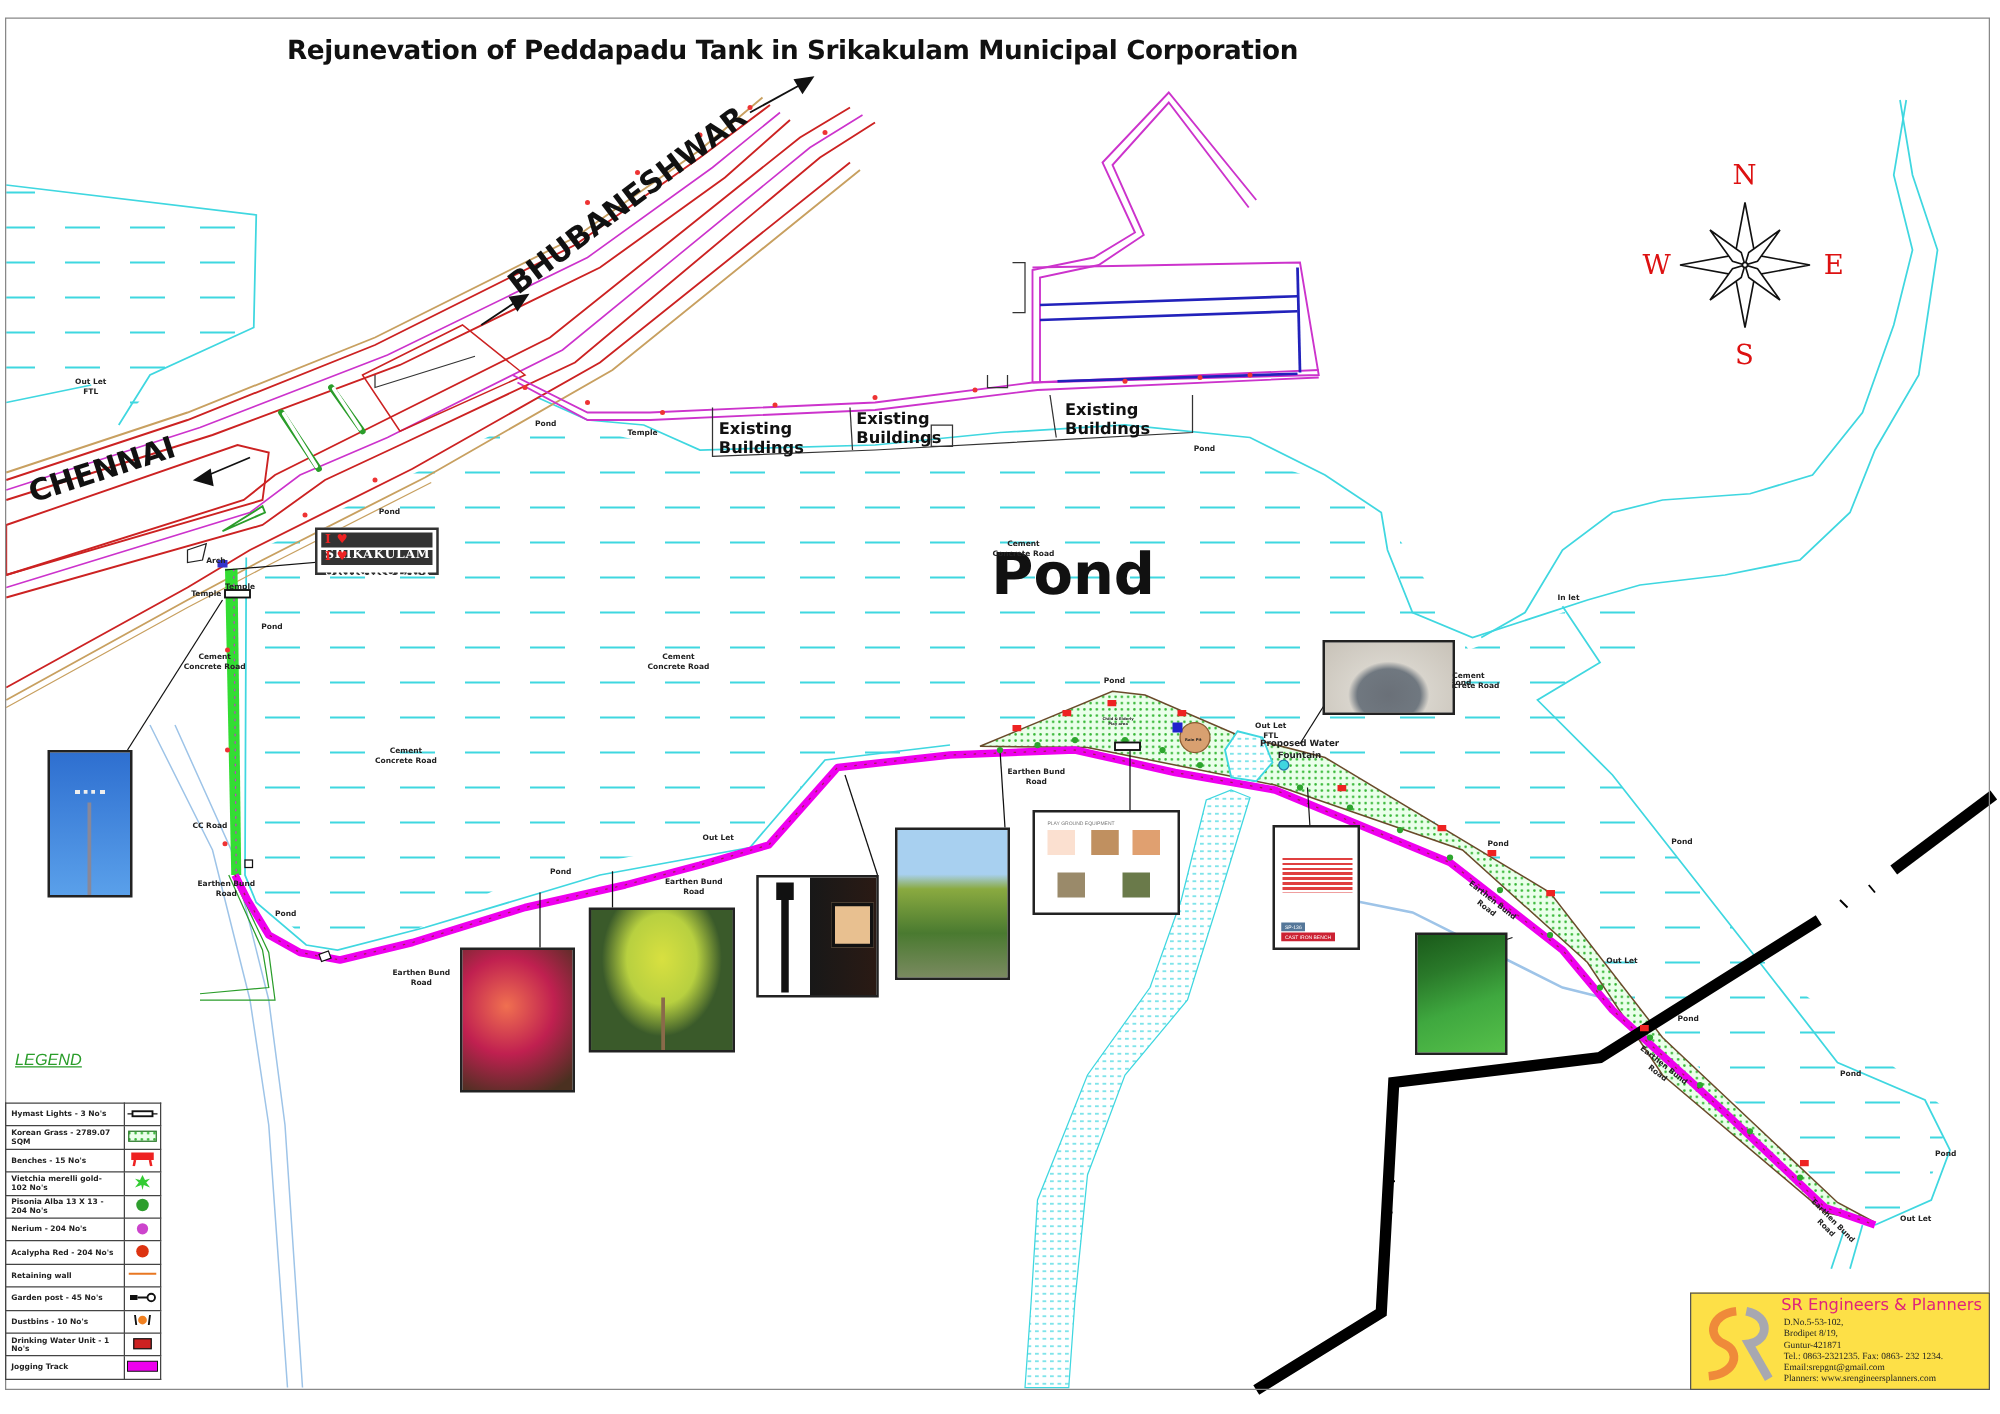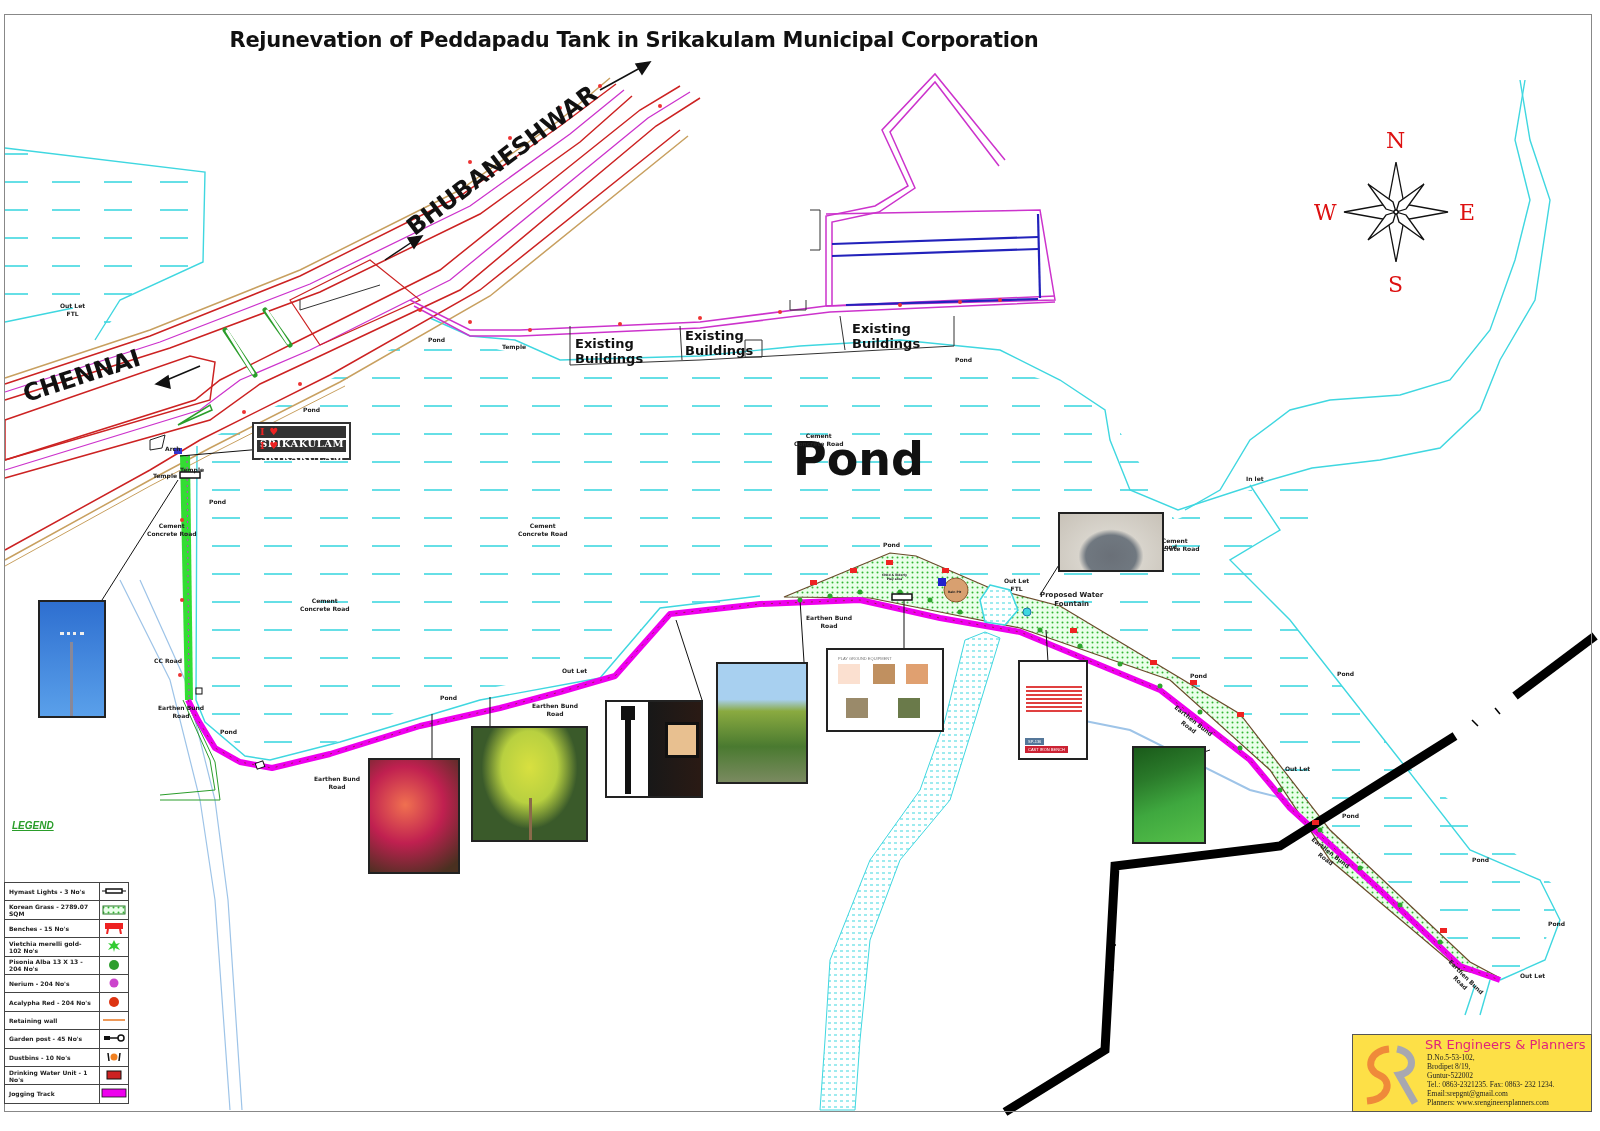--- a/index.html
+++ b/index.html
@@ -5,21 +5,21 @@
   html,body{margin:0;padding:0;background:#fff;}
   body{width:1600px;height:1131px;position:relative;overflow:hidden;font-family:"Liberation Sans",sans-serif;}
   #map{position:absolute;left:0;top:0;width:1600px;height:1131px;}
   .frame{position:absolute;left:4px;top:14px;width:1588px;height:1098px;border:1px solid #888;box-sizing:border-box;pointer-events:none;}
   .title{position:absolute;left:0;width:1268px;top:28px;text-align:center;font-weight:bold;font-size:21px;color:#111;font-family:"DejaVu Sans",sans-serif;letter-spacing:-0.3px;}
   .lbl{position:absolute;font-size:6px;color:#222;font-weight:bold;text-align:center;line-height:8px;white-space:nowrap;font-family:"DejaVu Sans",sans-serif;}
   .bldg{position:absolute;font-size:13px;font-weight:bold;color:#111;line-height:15px;font-family:"DejaVu Sans",sans-serif;}
   .bigpond{position:absolute;left:793px;top:432px;font-size:46px;font-weight:bold;color:#111;font-family:"DejaVu Sans",sans-serif;}
   .compass-l{position:absolute;font-family:"DejaVu Serif",serif;color:#d11;font-size:22px;}
   .photo{position:absolute;border:2px solid #222;box-sizing:border-box;overflow:hidden;}
-  .legend-title{position:absolute;left:12px;top:820px;font-size:10px;font-style:italic;font-weight:bold;color:#2a9d2a;text-decoration:underline;}
+  .legend-title{position:absolute;left:12px;top:840px;font-size:13px;font-style:italic;font-weight:normal;color:#2a9d2a;text-decoration:underline;}
   table.legend{position:absolute;left:4px;top:882px;border-collapse:collapse;width:125px;}
   table.legend td{border:1px solid #444;font-size:6px;height:17.4px;padding:0 4px;color:#222;font-weight:bold;font-family:"DejaVu Sans",sans-serif;}
   table.legend td.sym{width:28px;text-align:center;padding:0;}
   .company{position:absolute;left:1352px;top:1034px;width:240px;height:78px;border:1px solid #555;box-sizing:border-box;background:#fde047;}
   .company .name{position:absolute;left:72px;top:2px;font-size:13px;color:#e0237a;font-family:"DejaVu Sans",sans-serif;white-space:nowrap;}
   .company .addr{position:absolute;left:74px;top:18px;font-size:7.5px;line-height:9px;color:#222;font-family:"Liberation Serif",serif;white-space:nowrap;}
   .logo{position:absolute;left:6px;top:8px;width:60px;height:64px;}
   .signbox{position:absolute;left:252px;top:422px;width:95px;height:34px;border:2px solid #333;background:#fff;}
   .sign{margin:2px 3px;height:12px;background:#333;color:#fff;font-size:10px;font-weight:bold;font-family:"DejaVu Serif",serif;line-height:12px;padding-left:3px;letter-spacing:0.5px;}
   .sign .heart{color:#e22;}
@@ -312,21 +312,21 @@
 <div class="lbl" style="left:1305px;top:848px;white-space:pre;transform:rotate(38deg);">Earthen Bund
 Road</div>
 <div class="lbl" style="left:1440px;top:972px;white-space:pre;transform:rotate(45deg);">Earthen Bund
 Road</div>
 <div class="lbl" style="left:562px;top:667px;">Out Let</div>
 <div class="lbl" style="left:1004px;top:577px;white-space:pre;">Out Let
 FTL</div>
 <div class="lbl" style="left:1285px;top:765px;">Out Let</div>
 <div class="lbl" style="left:1520px;top:972px;">Out Let</div>
 <div class="lbl" style="left:1246px;top:475px;">In let</div>
-<div class="lbl" style="left:1040px;top:591px;white-space:pre;font-size:7px;line-height:9px;">Proposed Water
+<div class="lbl" style="left:1008px;top:591px;white-space:pre;font-size:7px;line-height:9px;">Proposed Water
 Fountain</div>
 <div class="lbl" style="left:882px;top:573px;white-space:pre;font-size:3px;line-height:4px;">Child &amp; Elderly
 Play area</div>
 <div class="lbl" style="left:948px;top:588px;font-size:3px;">Rain Pit</div>
 
 <div class="photo" style="left:38px;top:600px;width:68px;height:118px;background:linear-gradient(#2e6fd0,#5aa0ea);">
   <div style="position:absolute;left:30px;top:40px;width:3px;height:78px;background:#889;"></div>
   <div style="position:absolute;left:20px;top:30px;width:24px;height:14px;border-top:3px dotted #eee;"></div>
 </div>
 <div class="photo" style="left:368px;top:758px;width:92px;height:116px;background:radial-gradient(circle at 40% 40%,#f07050,#c02050 45%,#4a3020 90%);"></div>
@@ -442,18 +442,18 @@
 
 <div class="company">
   <svg class="logo" viewBox="0 0 60 64">
     <path d="M30,6 C10,8 6,26 20,32 C34,38 30,56 8,58" fill="none" stroke="#ef8a3a" stroke-width="7"></path>
     <path d="M38,6 C58,10 56,30 40,32 L56,60" fill="none" stroke="#a8a8b0" stroke-width="7"></path>
   </svg>
   <div class="name">SR Engineers &amp; Planners</div>
   <div class="addr">
     <div>D.No.5-53-102,</div>
     <div>Brodipet 8/19,</div>
-    <div>Guntur-522002</div>
+    <div>Guntur-421871</div>
     <div>Tel.: 0863-2321235. Fax: 0863- 232 1234.</div>
     <div>Email:srepgnt@gmail.com</div>
     <div>Planners: www.srengineersplanners.com</div>
   </div>
 </div>
 
 </body></html>

